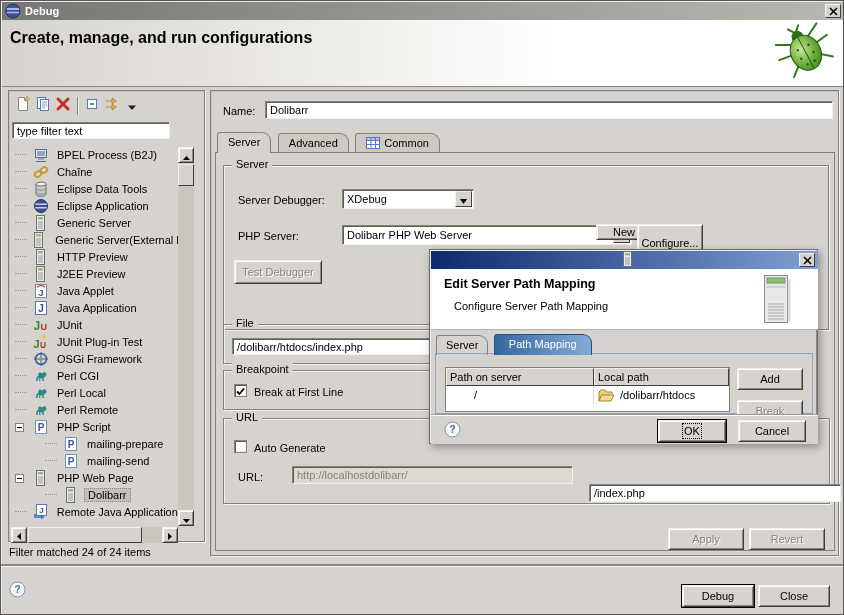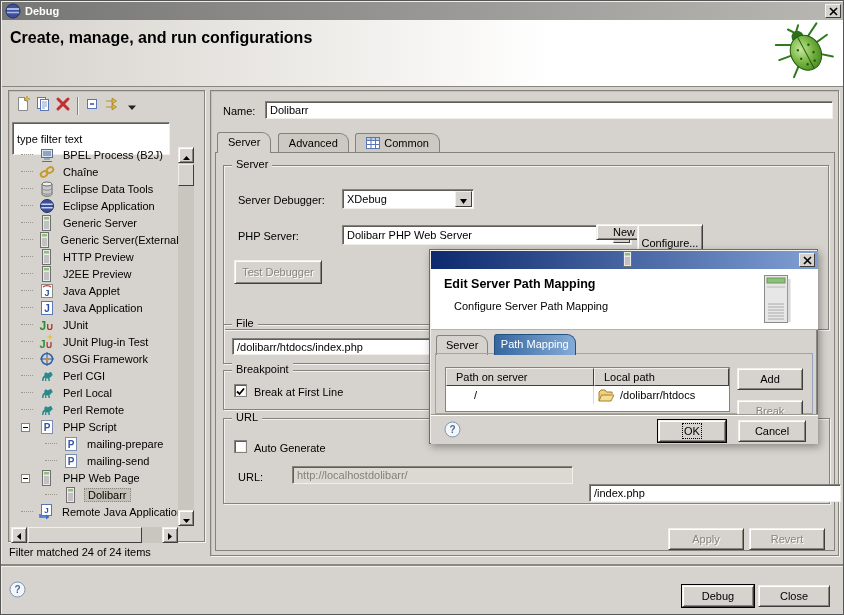--- a/index.html
+++ b/index.html
@@ -61,23 +61,23 @@
     background:#ccc9c2; font-size:11px; vertical-align:bottom; }
   .tab.active { background:#d6d3ce; height:21px; z-index:3; }
   .tab .tabicon { display:inline-block; vertical-align:-2px; margin-right:4px; }
   .helpicon { position:absolute; width:17px; height:17px; display:inline-flex; }
 
   
   #lpanel { position:absolute; left:7px; top:89px; width:197px; height:452px; }
   #toolbar { position:absolute; left:4px; top:4px; height:22px; display:flex; align-items:center; }
   #toolbar .tbtn { width:20px; height:20px; display:flex; align-items:center; justify-content:center; }
   #toolbar .tsep { width:1px; height:18px; background:#84827c; box-shadow:1px 0 0 #f4f2ee; margin:0 4px; }
-  #filter { left:3px; top:31px; width:158px; height:33px; }
+  #filter { left:3px; top:31px; width:158px; height:17px; }
   #tree { position:absolute; left:2px; top:55px; width:168px; height:380px; overflow:hidden; }
-  .trow { display:flex; align-items:center; height:17px; padding-left:10px; white-space:nowrap; }
+  .trow { display:flex; align-items:center; height:17px; padding-left:4px; white-space:nowrap; }
   .trow.child { padding-left:34px; }
   .trow .slot { width:18px; display:flex; align-items:center; }
   .trow .stub { width:12px; border-top:1px dotted #9a978f; }
   .trow .ticon16 { width:16px; height:16px; display:inline-flex; flex:none; }
   .trow .tlabel { font-size:11px; margin-left:5px; padding:1px 3px; overflow:hidden; }
   .trow .tlabel.sel { background:#c5c1b9; border:1px dotted #8a8780; padding:0 3px; }
   .sb { position:absolute; background:#c9c6c0; }
   .sbtn { position:absolute; width:16px; height:16px; background:#d6d3ce;
     border-top:1px solid #f1efe9; border-left:1px solid #f1efe9;
     border-right:1px solid #3e3e3e; border-bottom:1px solid #3e3e3e;
@@ -137,26 +137,26 @@
   #dlgHeader { position:absolute; left:1px; top:19px; width:387px; height:61px; background:#fff;
     border-bottom:1px solid #b5b2ab; }
   #dlgHeading { position:absolute; left:13px; top:8px; font-size:12.5px; font-weight:bold; }
   #dlgSubheading { position:absolute; left:23px; top:31px; font-size:11px; }
   #serverBig { position:absolute; left:327px; top:5px; width:40px; height:52px; }
   #dlgTabs { position:absolute; left:6px; top:84px; height:20px; }
   .dtab { position:relative; display:inline-block; margin-right:1px; padding:3px 9px 0; height:20px;
     border:1px solid #84827c; border-bottom:none; border-radius:3px 9px 0 0;
     background:#d6d3ce; font-size:11px; vertical-align:bottom; }
   .dtab.active { background:linear-gradient(to right,#35679f,#85abd8); color:#fff; height:21px;
-    border-color:#24507f; z-index:3; padding:3px 6px 0; }
+    border-color:#24507f; z-index:3; padding:3px 14px 0; }
   #dlgContent { position:absolute; left:5px; top:103px; width:378px; height:61px; border:1px solid #94a5bd; }
   #pmTable { position:absolute; left:15px; top:117px; width:285px; border:1px solid #84827c;
     box-shadow:inset 1px 1px 0 #5f5d58; background:#fff; }
   #pmTable .thr { display:flex; }
-  #pmTable .th { height:18px; background:#d6d3ce; font-size:11px; padding:2px 9px;
+  #pmTable .th { height:18px; background:#d6d3ce; font-size:11px; padding:2px 3px;
     border-top:1px solid #f1efe9; border-left:1px solid #f1efe9;
     border-right:1px solid #3e3e3e; border-bottom:1px solid #3e3e3e; }
   #pmTable .th:nth-child(1){ width:148px; } #pmTable .th:nth-child(2){ width:135px; }
   #pmTable .tr { display:flex; height:18px; background:#fff; }
   #pmTable .td { font-size:11px; padding:2px 4px; display:flex; align-items:center; white-space:nowrap; overflow:hidden; }
   #pmTable .td:nth-child(1){ width:148px; padding-left:28px; border-right:1px solid #d9d6d0; }
   #pmTable .td:nth-child(2){ width:135px; }
   #pmTable .td .fold { display:inline-flex; margin-right:6px; }
   #pmTable .trEmpty { height:7px; background:#fff; }
   #btnAdd { left:307px; top:118px; width:66px; height:22px; }

